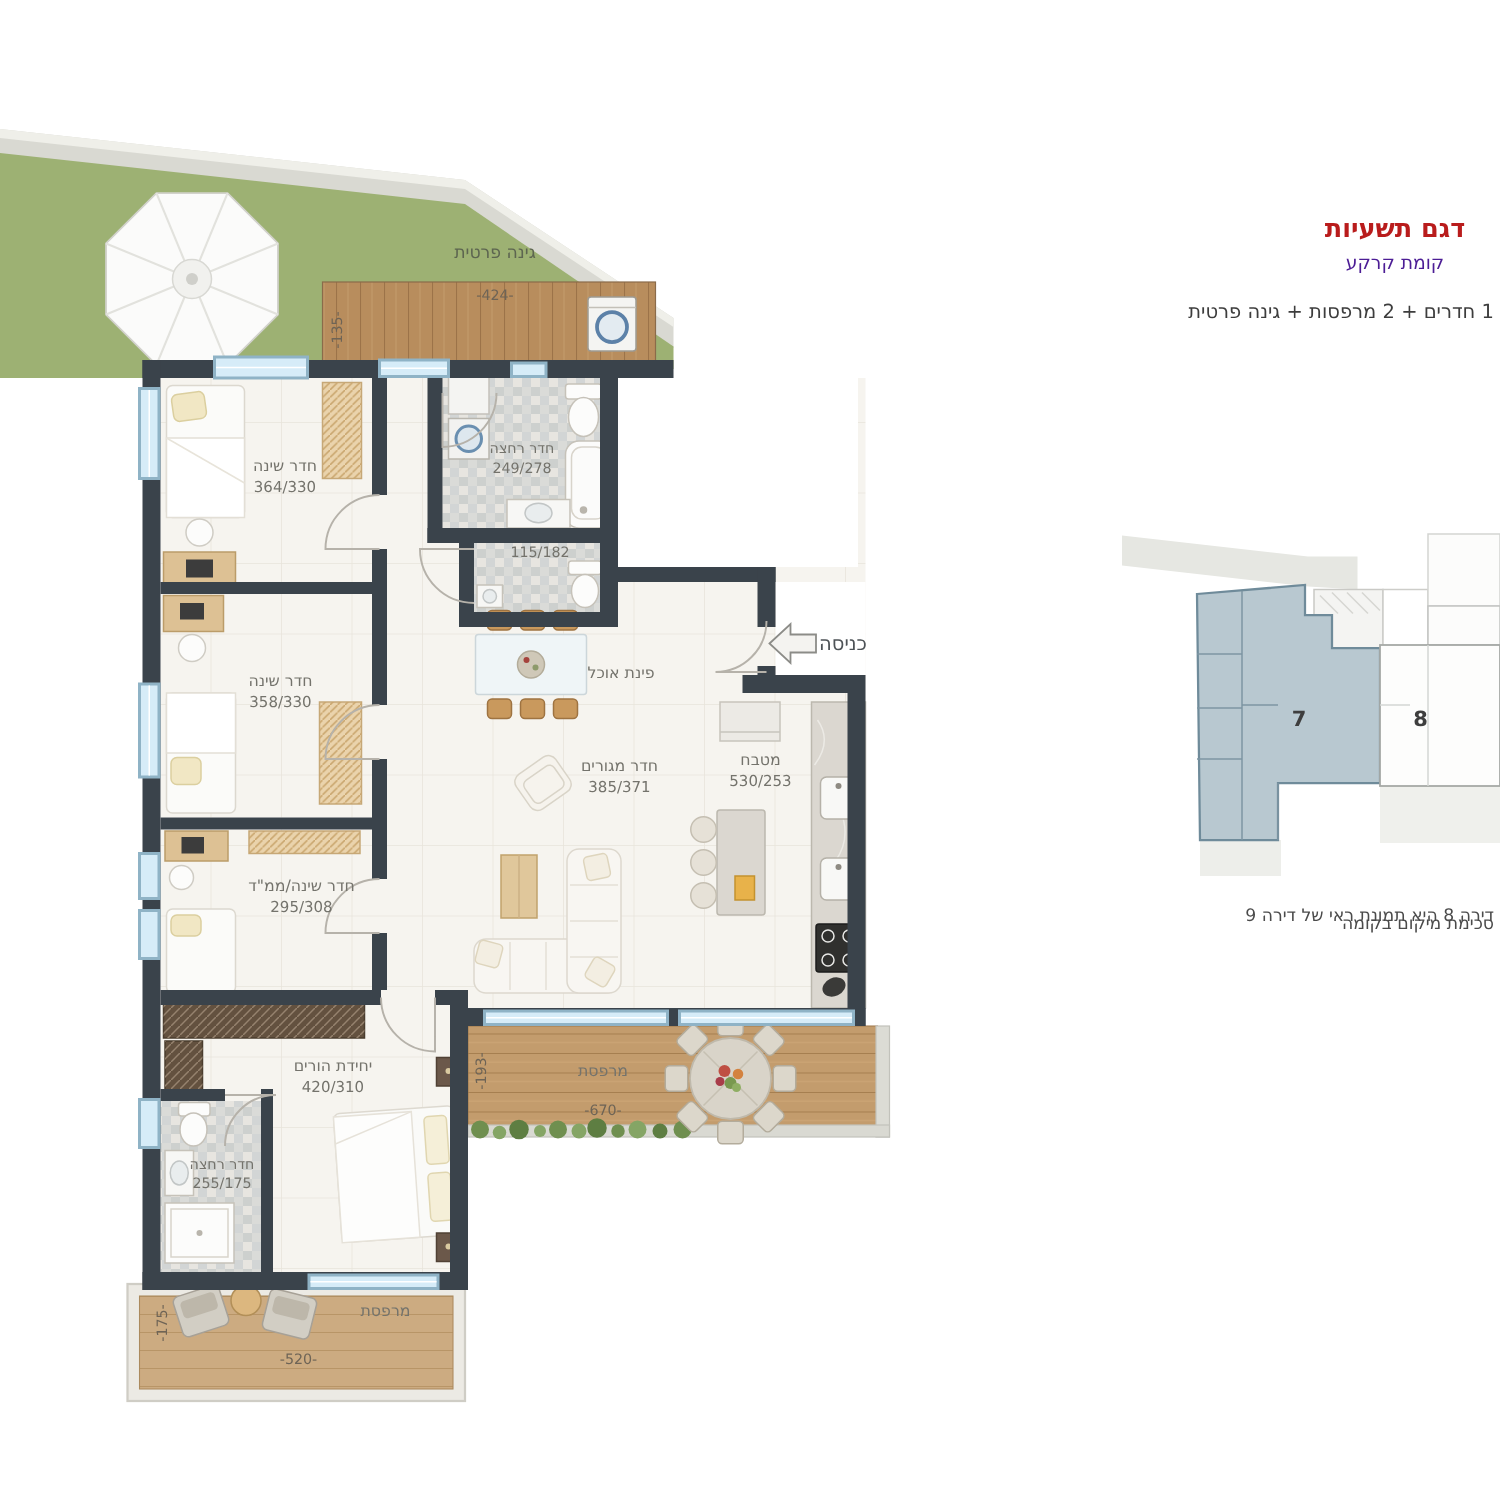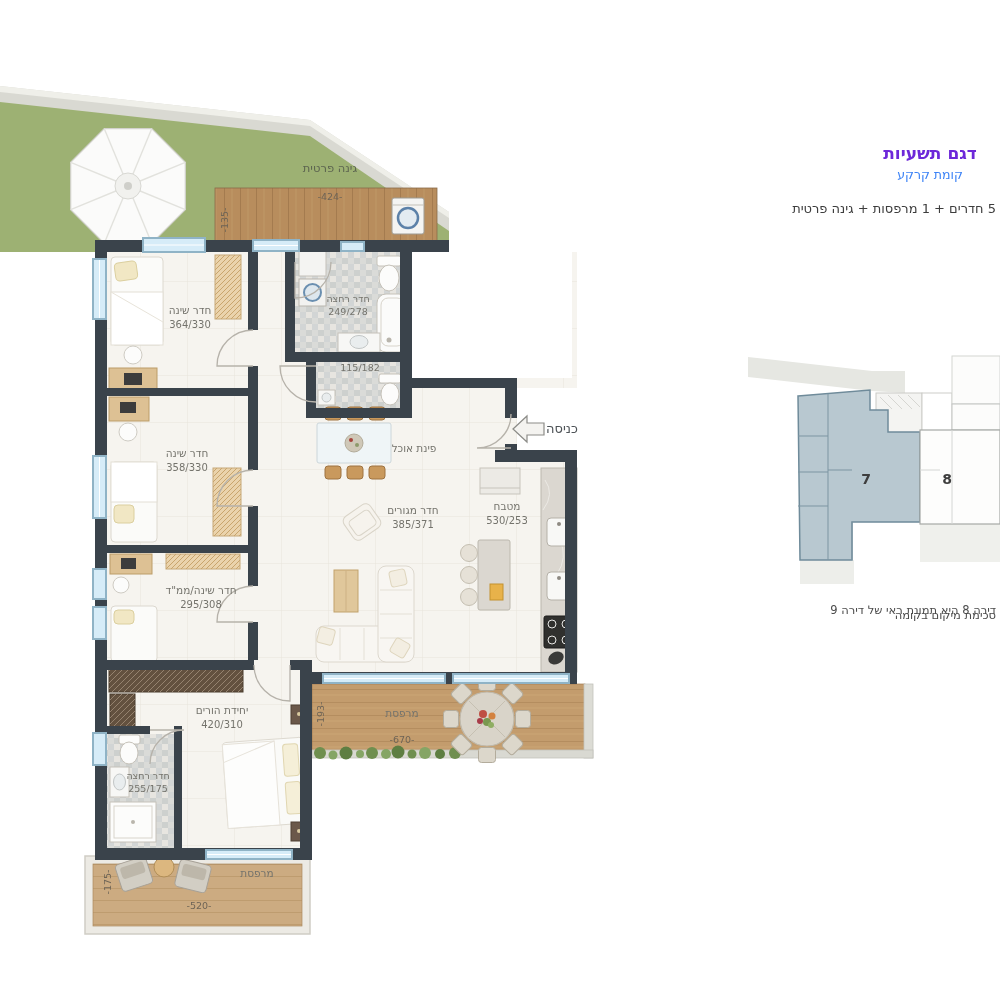--- a/index.html
+++ b/index.html
@@ -1,20 +1,20 @@
 <!DOCTYPE html>
 <html lang="he"><head>
 <meta charset="utf-8">
 <style>
   html,body{margin:0;padding:0;background:#ffffff;}
   body{width:1000px;height:1000px;position:relative;font-family:"DejaVu Sans",sans-serif;overflow:hidden;}
   svg{position:absolute;top:0;left:0;}
   .abs{position:absolute;}
-  #title{top:143px;right:8px;width:124px;text-align:center;font-size:17px;font-weight:700;color:#6d28d9;}
-  #subtitle{top:167px;right:8px;width:124px;text-align:center;font-size:12.5px;color:#3b82f6;}
+  #title{top:143px;right:8px;width:124px;text-align:center;font-size:17px;font-weight:700;color:#b91c1c;}
+  #subtitle{top:167px;right:8px;width:124px;text-align:center;font-size:12.5px;color:#4c1d95;}
   #features{top:201px;right:4px;font-size:13px;color:#3d3d3d;direction:rtl;white-space:nowrap;}
   #caption1{top:608px;right:4px;font-size:11.5px;color:#4b4b4b;direction:rtl;white-space:nowrap;margin-left:11px;}
   #caption2{top:603px;right:4px;font-size:11.5px;color:#4b4b4b;direction:rtl;white-space:nowrap;}
   text{font-family:"DejaVu Sans",sans-serif;text-anchor:middle;}
   .rlbl{font-size:10.5px;fill:#74736c;}
   .rdim{font-size:10px;fill:#74736c;}
   .slbl{font-size:9.5px;fill:#74736c;}
   .wdim{font-size:9.5px;fill:#6e6456;}
   .glbl{font-size:11.5px;fill:#5d6550;}
   .ent{font-size:13px;fill:#4e5357;}
@@ -426,15 +426,15 @@
     <path d="M828,394 V560 M798,436 H828 M798,472 H828 M798,506 H828 M828,470 H852 M852,522 V560" stroke="#7d95a2" stroke-width="1" fill="none"></path>
     <rect x="920" y="430" width="80" height="94" fill="#fdfdfc" stroke="#a6a9a6" stroke-width="1.2"></rect>
     <path d="M952,430 V524 M920,470 H940" stroke="#d4d6d4" stroke-width="1" fill="none"></path>
     <text class="unum" x="866" y="484">7</text>
     <text class="unum" x="947" y="484">8</text>
   </g>
 </svg>
 
 <div class="abs" id="title">דגם תשעיות</div>
 <div class="abs" id="subtitle">קומת קרקע</div>
-<div class="abs" id="features">5 חדרים + 1 מרפסות + גינה פרטית</div>
+<div class="abs" id="features">1 חדרים + 2 מרפסות + גינה פרטית</div>
 <div class="abs" id="caption1">סכימת מיקום בקומה</div>
 <div class="abs" id="caption2">דירה 8 היא תמונת ראי של דירה 9</div>
 
 </body></html>

